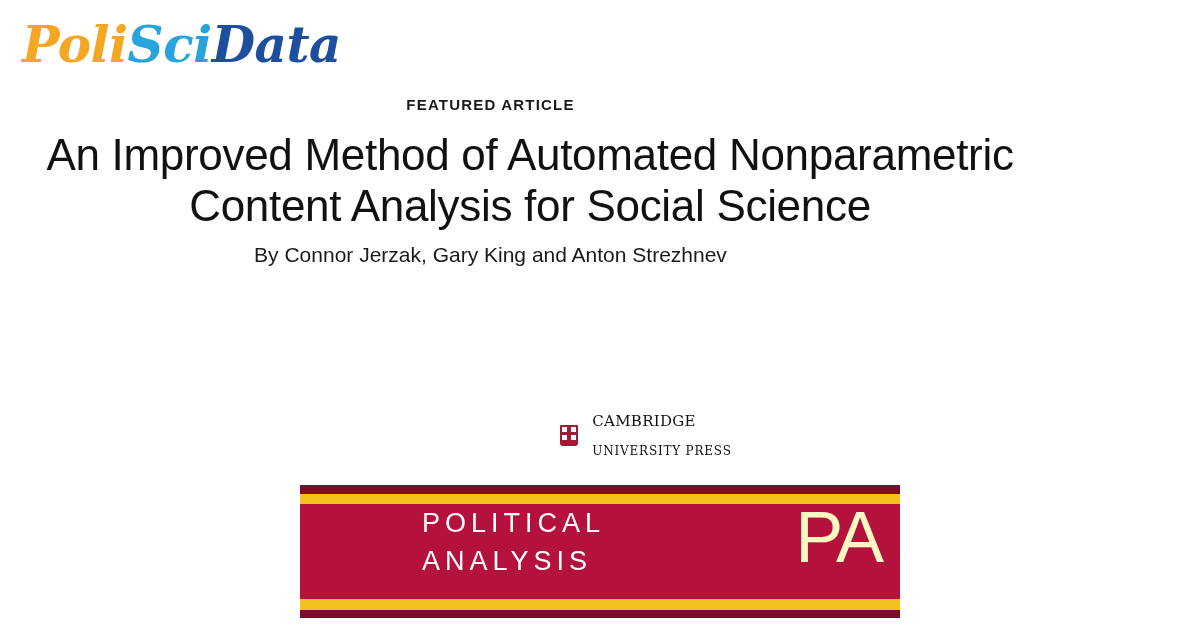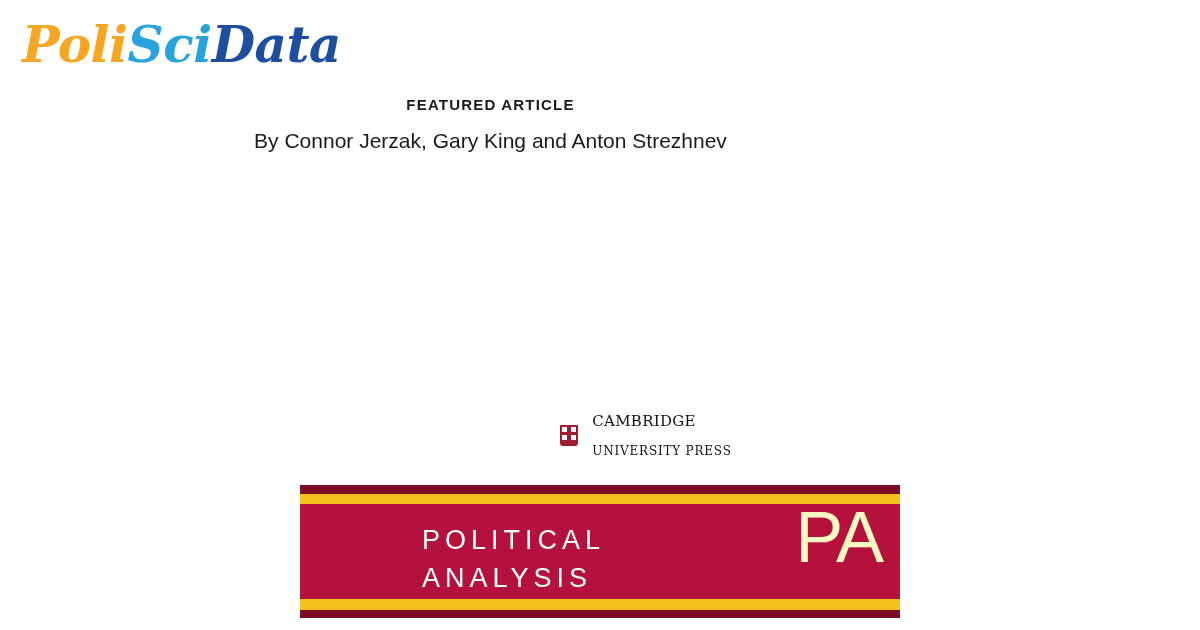--- a/index.html
+++ b/index.html
@@ -142,39 +142,40 @@
     font-family: "Liberation Sans", sans-serif;
     font-size: 72px;
     font-weight: 400;
     letter-spacing: -2px;
     color: #fef9c3;
     line-height: 1;
   }
   .journal-title {
     position: absolute;
     left: 122px;
-    top: 36px;
+    top: 19px;
     color: #ffffff;
     font-family: "Liberation Sans", sans-serif;
     font-size: 27px;
     font-weight: 300;
     letter-spacing: 5px;
     line-height: 1.42;
     text-align: left;
   }
 </style>
 </head>
 <body>
 
 <div class="brand">
   <span class="seg-poli">Poli</span><span class="seg-sci">Sci</span><span class="seg-data">Data</span>
 </div>
 
 <div class="article">
   <div class="eyebrow">FEATURED ARTICLE</div>
+  <h1 class="title">An Improved Method of Automated Nonparametric Content Analysis for Social Science</h1>
   <div class="byline">By Connor Jerzak, Gary King and Anton Strezhnev</div>
 </div>
 
 <div class="publisher">
   <div class="pub-shield"></div>
   <div class="pub-text">
     <span class="pub-name">CAMBRIDGE</span>
     <span class="pub-sub">UNIVERSITY PRESS</span>
   </div>
 </div>

